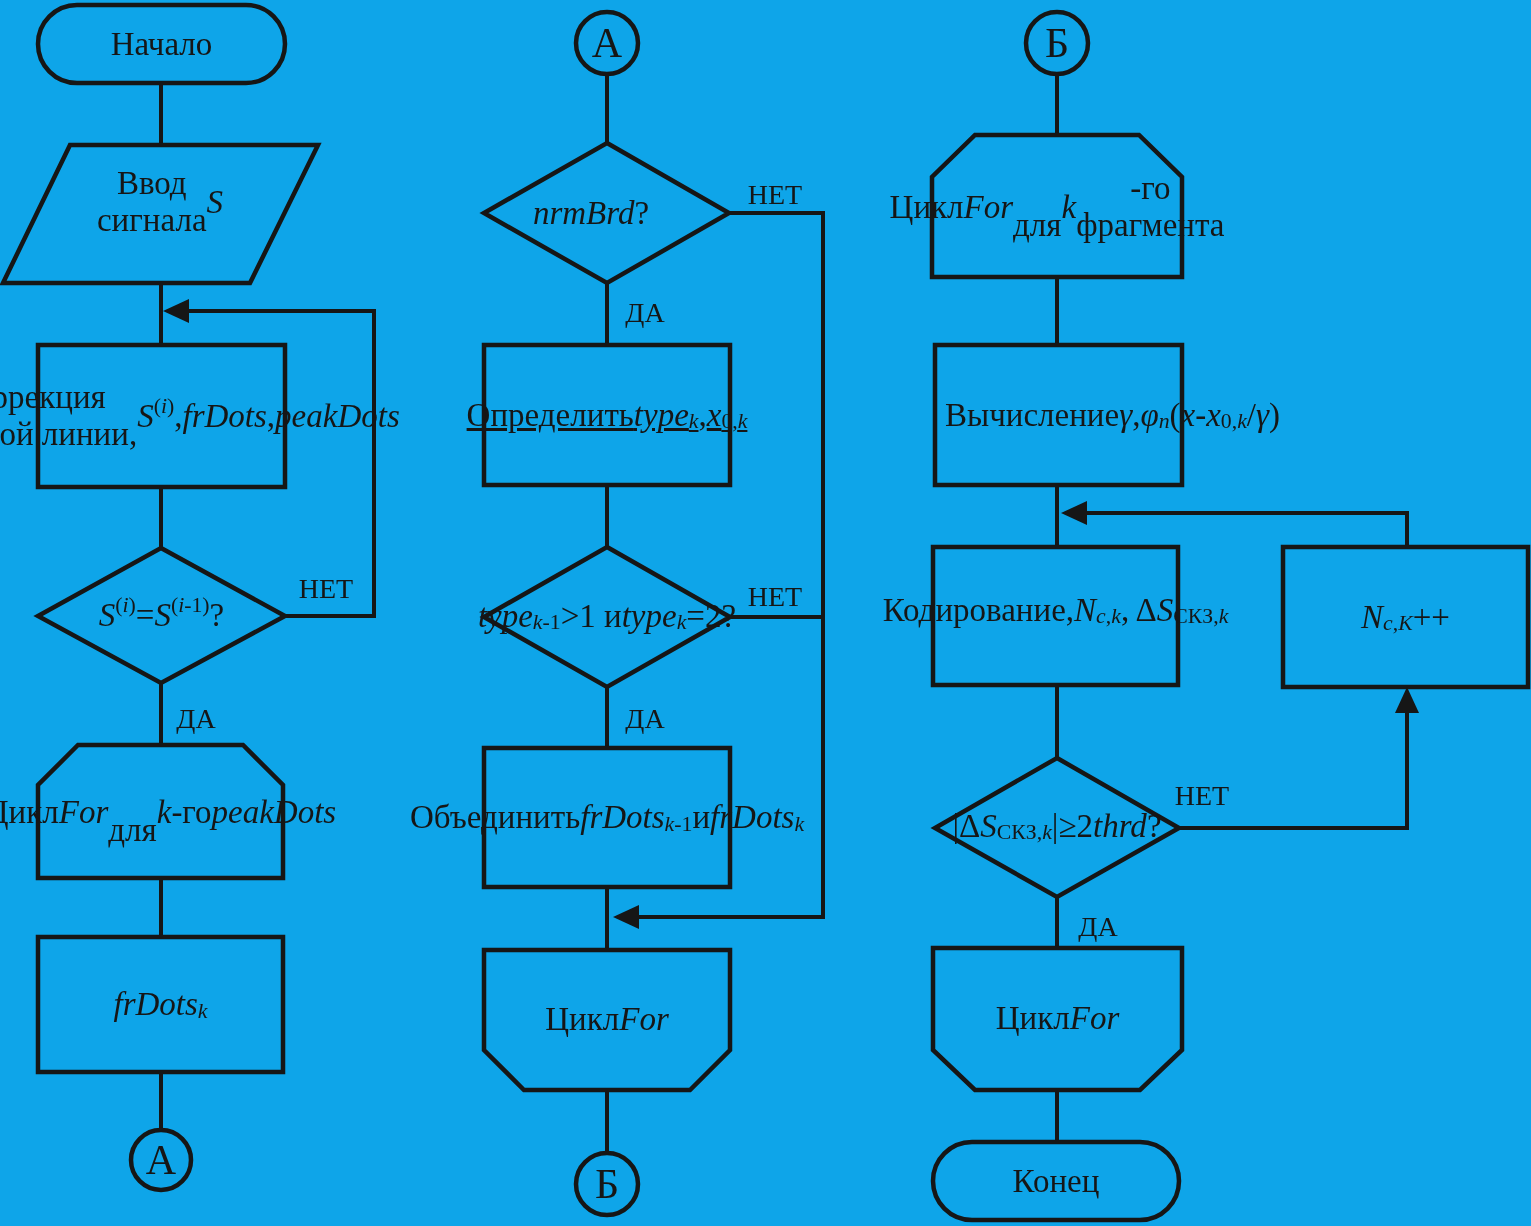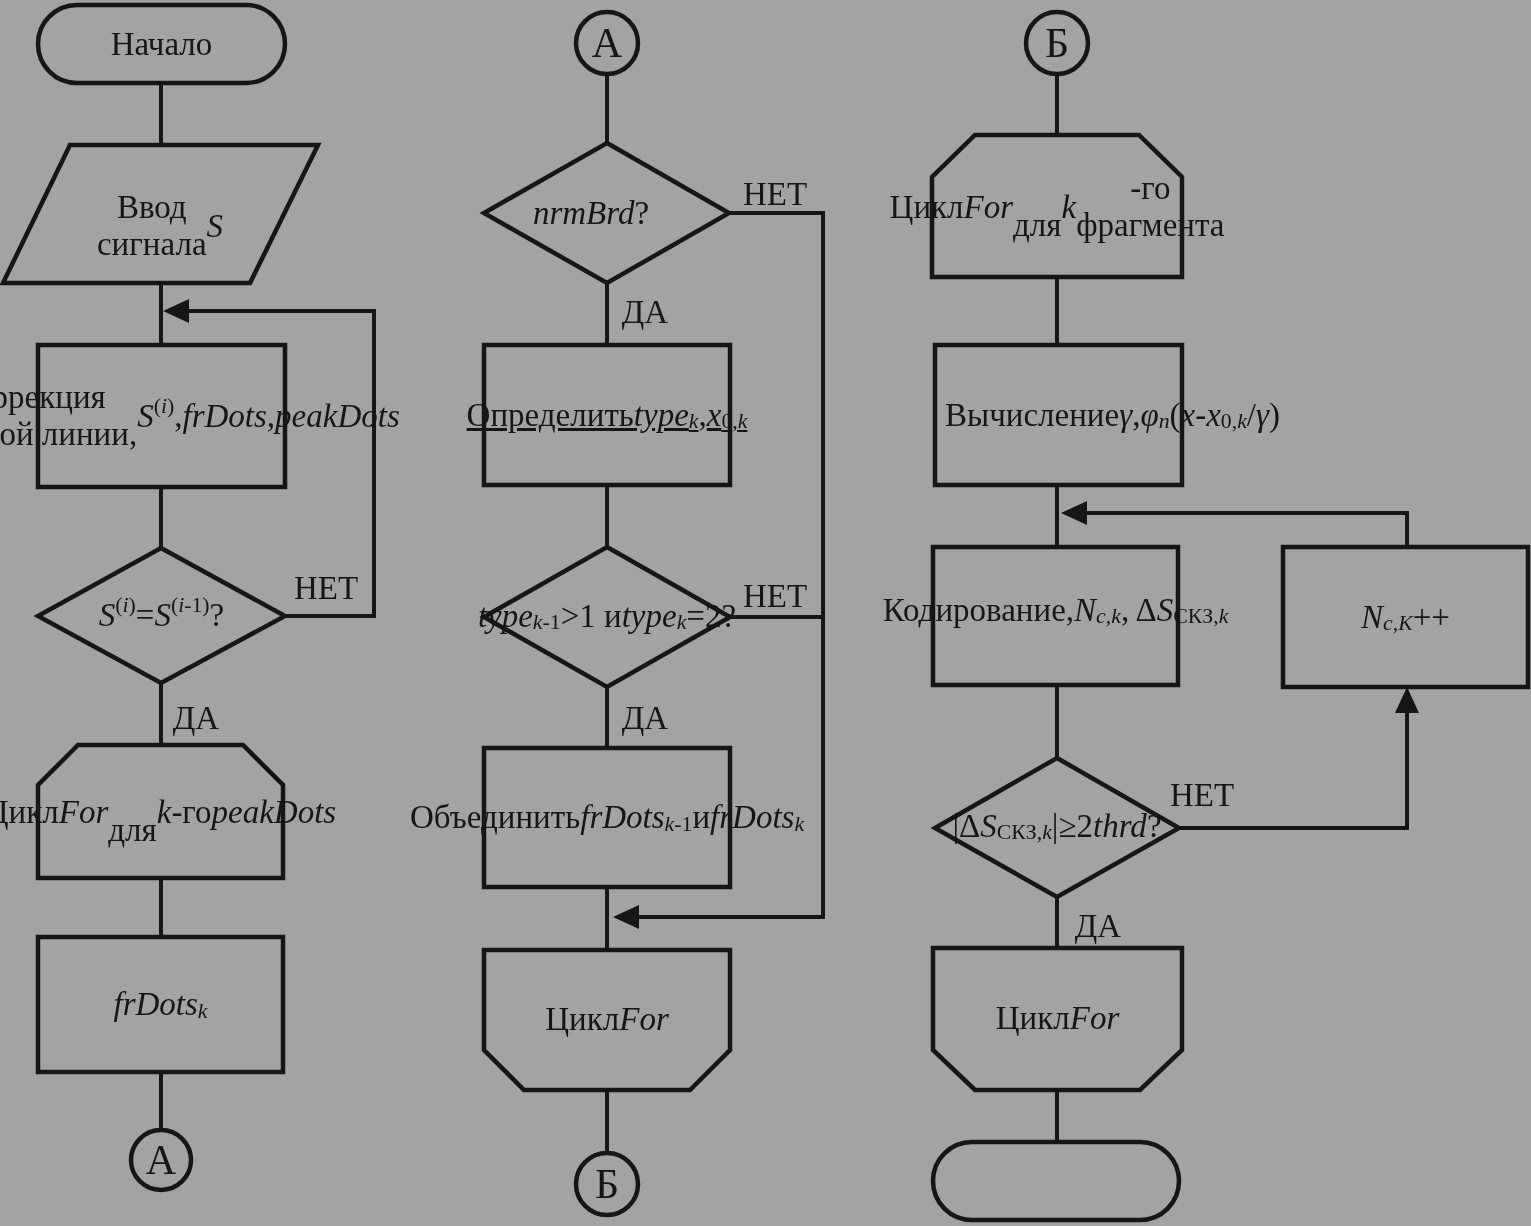--- a/index.html
+++ b/index.html
@@ -1,39 +1,39 @@
 <!DOCTYPE html>
 <html><head>
 <meta charset="utf-8">
 <style>
   html, body { margin:0; padding:0; background:#ffffff; }
   .canvas {
     position:relative;
     width:1531px; height:1226px;
-    background:#a3a3a3;
+    background:#0ea5e9;
     font-family:"Liberation Serif", serif;
     color:#161616;
     overflow:hidden;
   }
   .canvas svg { position:absolute; left:0; top:0; }
   .shape { fill:none; stroke:#161616; stroke-width:4.5px; }
   .wire  { fill:none; stroke:#161616; stroke-width:4px; }
   .head  { fill:#161616; stroke:none; }
   .lbl {
     position:absolute;
     display:flex; align-items:center; justify-content:center;
     text-align:center;
     font-size:33px; line-height:37px;
     white-space:nowrap;
   }
   .lbl i { font-style:italic; }
   .lbl sub, .lbl sup { font-size:66%; line-height:0; }
   .lbl sub { vertical-align:baseline; position:relative; top:0.28em; }
   .lbl sup { vertical-align:baseline; position:relative; top:-0.45em; }
-  .tag  { font-size:33px; }
+  .tag  { font-size:28px; }
   .conn { font-size:42px; }
 </style>
 </head>
 <body>
 
 <div class="canvas">
 
   <svg width="1531" height="1226" viewBox="0 0 1531 1226">
 
     <rect class="shape" x="38" y="5" width="247" height="78" rx="39"></rect>
@@ -83,21 +83,21 @@
     <polygon class="shape" points="1057,758 1179,828 1057,897 935,828"></polygon>
     <polyline class="wire" points="1179,828 1407,828 1407,711"></polyline>
     <polygon class="head" points="1407,687 1395,713 1419,713"></polygon>
     <line class="wire" x1="1057" y1="897" x2="1057" y2="948"></line>
     <polygon class="shape" points="933,948 1182,948 1182,1050 1140,1090 975,1090 933,1050"></polygon>
     <line class="wire" x1="1057" y1="1090" x2="1057" y2="1142"></line>
     <rect class="shape" x="933" y="1142" width="246" height="78" rx="39"></rect>
   </svg>
 
   <div class="lbl" style="left:38px; top:5px; width:247px; height:78px;">Начало</div>
-  <div class="lbl" style="left:35px; top:162px; width:250px; height:128px;">Ввод<br>сигнала <i>S</i></div>
+  <div class="lbl" style="left:35px; top:138px; width:250px; height:128px;">Ввод<br>сигнала <i>S</i></div>
   <div class="lbl" style="left:38px; top:347px; width:247px; height:138px;">Коррекция<br>базовой линии,<br><i>S</i><sup>(<i>i</i>)</sup>, <i>frDots</i>,<br><i>peakDots</i></div>
   <div class="lbl" style="left:38px; top:551px; width:247px; height:128px;"><i>S</i><sup>(<i>i</i>)</sup>=<i>S</i><sup>(<i>i</i>-1)</sup>?</div>
   <div class="lbl tag" style="left:288px; top:569px; width:76px; height:38px;">НЕТ</div>
   <div class="lbl tag" style="left:162px; top:699px; width:68px; height:38px;">ДА</div>
   <div class="lbl" style="left:38px; top:748px; width:245px; height:128px;">Цикл <i>For</i><br>для <i>k</i>-го <i>peakDots</i></div>
   <div class="lbl" style="left:38px; top:937px; width:245px; height:135px;">
       <i>frDots</i>
       <sub><i>k</i></sub>
     </div>
   <div class="lbl conn" style="left:131px; top:1131px; width:60px; height:58px;">А</div>
@@ -116,14 +116,15 @@
 
   <div class="lbl conn" style="left:1026px; top:14px; width:62px; height:58px;">Б</div>
   <div class="lbl" style="left:932px; top:140px; width:250px; height:134px;">Цикл <i>For</i><br>для <i>k</i>-го<br>фрагмента</div>
   <div class="lbl" style="left:989px; top:348px; width:247px; height:134px;">Вычисление <i>γ</i>,<br><i>φ</i><sub><i>n</i></sub>(<i>x</i>-<i>x</i><sub>0,<i>k</i></sub>/<i>γ</i>)</div>
   <div class="lbl" style="left:933px; top:544px; width:245px; height:132px;">Кодирование,<br><i>N</i><sub><i>c</i>,<i>k</i></sub>, Δ<i>S</i><sub>СКЗ,<i>k</i></sub></div>
   <div class="lbl" style="left:1283px; top:550px; width:245px; height:134px;"><i>N</i><sub><i>c</i>,<i>K</i></sub>++</div>
   <div class="lbl" style="left:925px; top:760px; width:264px; height:132px;">|Δ<i>S</i><sub>СКЗ,<i>k</i></sub>|≥2<i>thrd</i> ?</div>
   <div class="lbl tag" style="left:1164px; top:776px; width:76px; height:38px;">НЕТ</div>
   <div class="lbl tag" style="left:1064px; top:907px; width:68px; height:38px;">ДА</div>
   <div class="lbl" style="left:933px; top:948px; width:249px; height:140px;">Цикл <i>For</i></div>
+  <div class="lbl" style="left:933px; top:1142px; width:246px; height:78px;">Конец</div>
 
 </div>
 
 </body></html>

